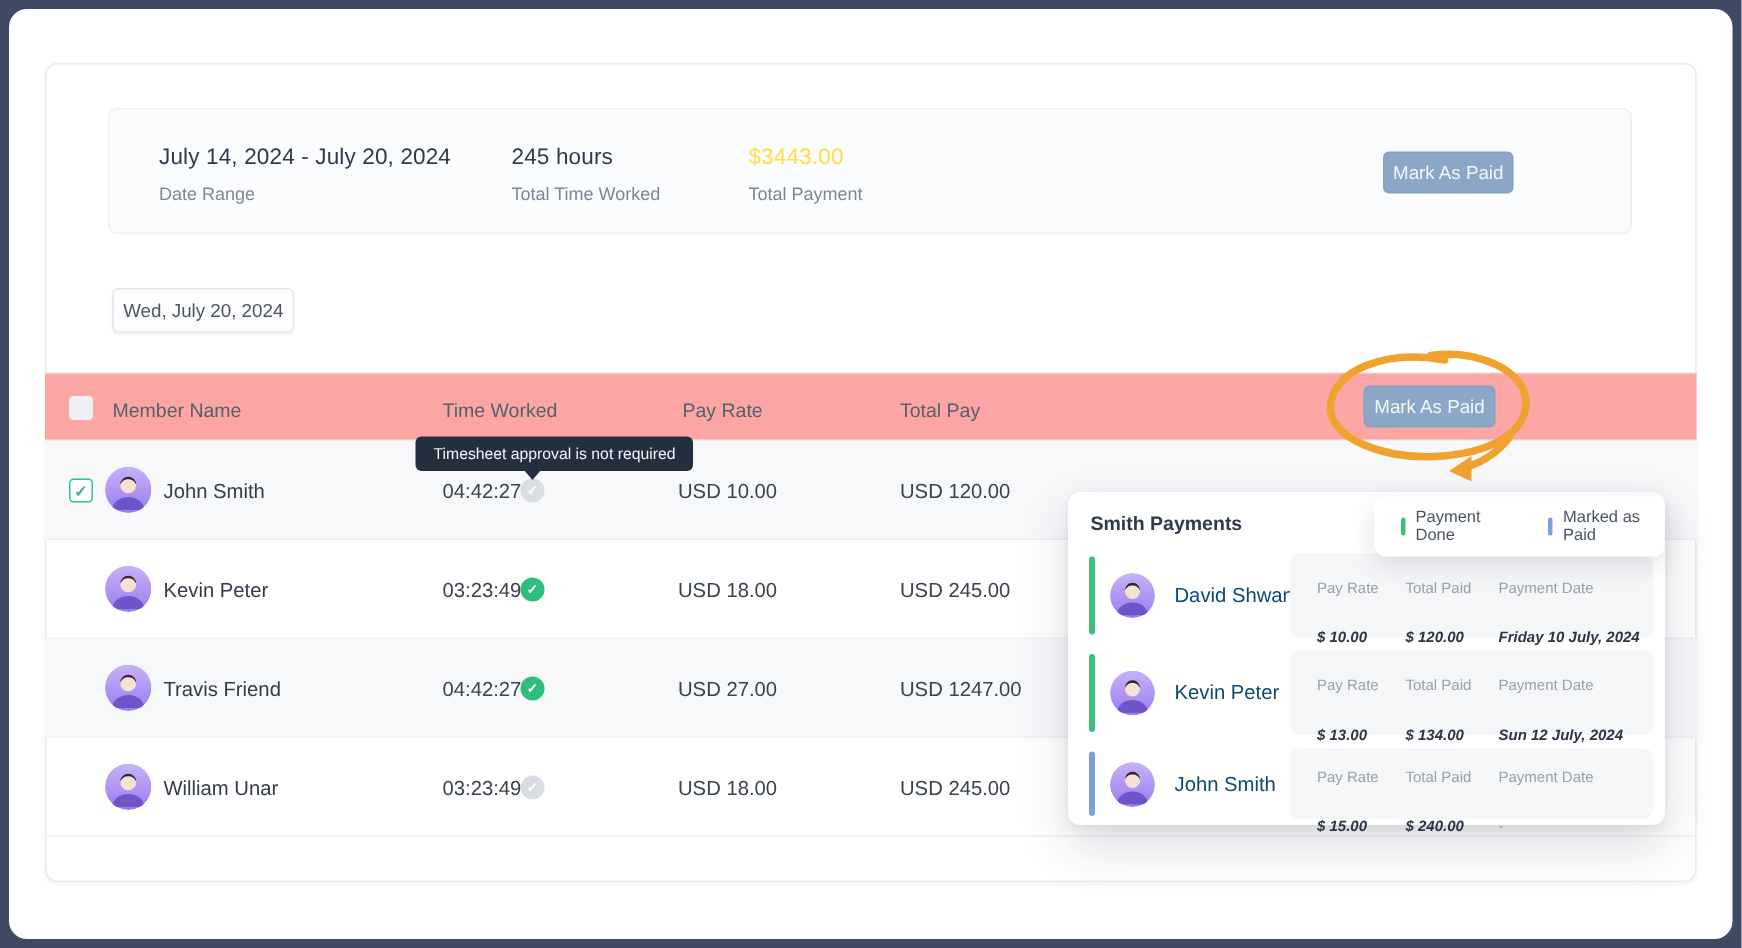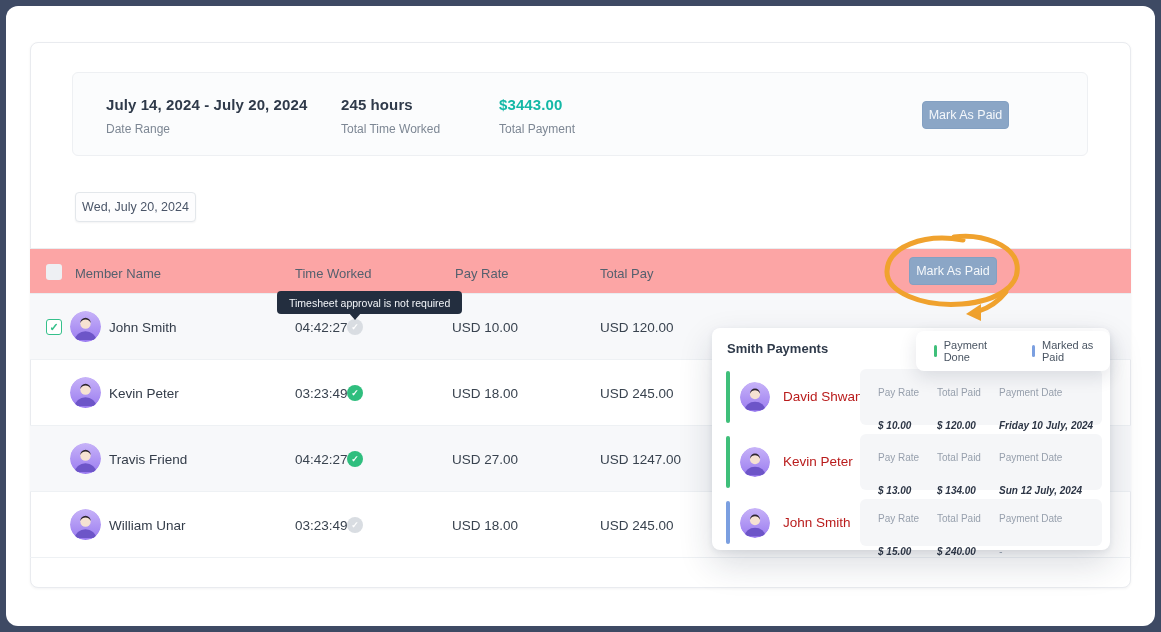--- a/index.html
+++ b/index.html
@@ -22,22 +22,22 @@
     background:#fff; border:1px solid #e9ebef; border-radius:8px;
     box-shadow:0 1px 3px rgba(16,24,40,.05);
   }
 
   
   .summary-card {
     position:absolute; left:72px; top:72px; width:1016px; height:84px;
     background:#fbfcfd; border:1px solid #eef0f3; border-radius:6px;
   }
   .stat { position:absolute; top:96px; }
-  .stat .value { font-size:15px; font-weight:700; color:#2f3a4a; letter-spacing:.1px; }
-  .stat .value.blue { color:#14b8a6; }
+  .stat .value { font-size:15px; font-weight:400; color:#2f3a4a; letter-spacing:.1px; }
+  .stat .value.blue { color:#fde047; }
   .stat .label { font-size:12px; color:#7d8794; margin-top:9px; }
 
   .btn-paid {
     position:absolute; display:flex; align-items:center; justify-content:center;
     background:#8ba6c6; color:#f5f8fb; font-size:12.5px;
     border:1px solid #83a0c2; border-radius:4px; cursor:pointer;
     font-family:"Liberation Sans", sans-serif;
   }
   .btn-paid.top { left:922px; top:101px; width:87px; height:28px; }
   .btn-paid.table { left:909px; top:257px; width:88px; height:28px; z-index:4; }
@@ -120,21 +120,21 @@
   }
   .legend-item { display:flex; align-items:center; gap:7px; }
   .legend-bar { width:3px; height:12px; border-radius:2px; }
   .legend-label { font-size:11px; color:#4a5563; }
 
   .prow { position:absolute; left:0; width:398px; }
   .prow .accent { position:absolute; left:14px; top:2px; width:4px; border-radius:2px; height:calc(100% - 4px); }
   .accent.green { background:#3fbf7a; }
   .accent.blue  { background:#7b9fe0; }
   .prow .avatar { left:28px; top:50%; margin-top:-15px; width:30px; height:30px; }
-  .prow .pname  { position:absolute; left:71px; top:50%; margin-top:-8px; font-size:13.5px; color:#b91c1c; }
+  .prow .pname  { position:absolute; left:71px; top:50%; margin-top:-8px; font-size:13.5px; color:#0c4a6e; }
   .stats-block {
     position:absolute; left:148px; top:0; width:242px; height:100%;
     background:#f5f6f8; border-radius:6px;
   }
   .stat-col { position:absolute; top:50%; margin-top:-15px; }
   .stat-col .slabel { font-size:10px; color:#97a0ad; }
   .stat-col .svalue { font-size:10px; font-weight:700; color:#2c3545; margin-top:20px; white-space:nowrap;font-style:italic; }
   .stat-col .svalue.dim { font-weight:400; color:#8d97a5; }
   .stat-col.c1 { left:18px; }
   .stat-col.c2 { left:77px; }

